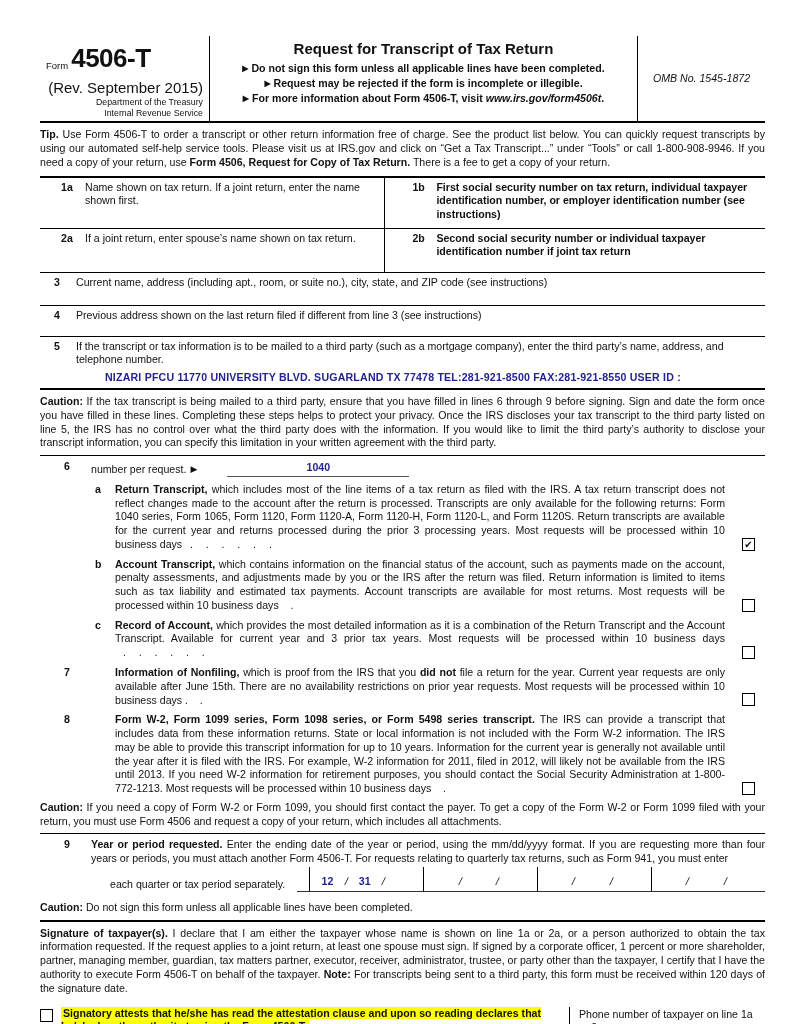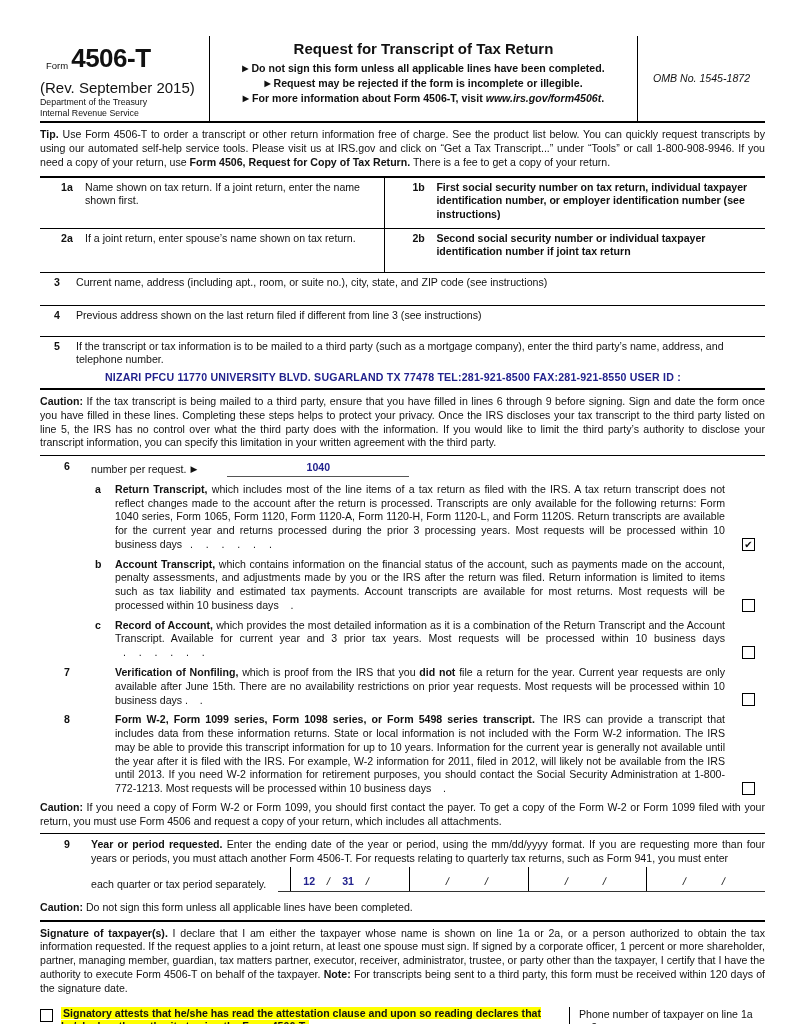--- a/index.html
+++ b/index.html
@@ -6,21 +6,21 @@
   html,body { background:#fff; }
   body {
     width:791px; height:1024px; overflow:hidden;
     font-family:"Liberation Sans", sans-serif;
     color:#111; font-size:10.6px; line-height:1.3;
   }
   .page { padding:36px 26px 0 40px; width:791px; }
 
   
   .hdr { display:flex; border-bottom:2px solid #000; align-items:stretch; }
-  .hdr-left { width:170px; border-right:1.5px solid #000; padding:6px 6px 3px 0; }
+  .hdr-left { width:170px; border-right:1.5px solid #000; padding:6px 6px 3px 0;text-align:right; }
   .form-line { display:flex; align-items:flex-end; }
   .form-word { font-size:9.5px; padding:0 3px 3px 6px; }
   .form-num  { font-size:26px; font-weight:bold; letter-spacing:-.5px; }
   .rev   { font-size:15px; margin-top:2px; }
   .dept  { font-size:8.8px; line-height:1.2; }
   .hdr-center { flex:1; text-align:center; padding:3px 10px 4px; }
   .hdr-title { font-size:15px; font-weight:bold; margin-bottom:2px; }
   .hdr-bullet { font-size:10.6px; font-weight:bold; line-height:1.45; }
   .hdr-bullet .arr { font-size:8px; vertical-align:1px; margin-right:3px; }
   .hdr-right { width:128px; border-left:1.5px solid #000; display:flex; align-items:center; justify-content:center; font-size:10.6px;font-style:italic; }
@@ -62,21 +62,21 @@
   .item { display:flex; position:relative; margin-top:6px; padding-right:40px; }
   .item-letter { font-weight:bold; width:20px; margin-left:55px; flex-shrink:0; }
   .item-text { flex:1; text-align:justify; }
   .dots { white-space:pre; letter-spacing:1px; }
   .cbx {
     position:absolute; right:10px; bottom:1px;
     width:13px; height:13px; border:1.2px solid #000;
     font-size:10px; line-height:12px; text-align:center; background:#fff;
   }
   
-  .l9-last { display:flex; align-items:flex-end; margin-top:1px; }
+  .l9-last { display:flex; align-items:flex-end; margin-top:1px;margin-left:19px; }
   .dategrid { flex:1; display:flex; margin-left:12px; border-bottom:1.5px solid #333;padding-left:12px; }
   .dcell { flex:1; border-left:1.2px solid #000; display:flex; align-items:flex-end; justify-content:space-evenly; height:24px; padding-bottom:2px; }
   .dval { width:24px; text-align:center; font-weight:bold; color:#23238e; }
   .dyr { width:28px; }
   .slash { transform:skewX(-12deg); }
 
   
   .attest { display:flex; margin-top:6px; min-height:52px; }
   .attest-left { flex:1; display:flex; padding-right:10px; }
   .attest-cbx { width:13px; height:13px; border:1.2px solid #000; margin:2px 8px 0 0; flex-shrink:0; }
@@ -187,21 +187,21 @@
   </div>
 
   <div class="item">
     <span class="item-letter">c</span>
     <span class="item-text"><b>Record of Account,</b><span> which provides the most detailed information as it is a combination of the Return Transcript and the Account Transcript. Available for current year and 3 prior tax years. Most requests will be processed within 10 business days</span><span class="dots">  .   .   .   .   .   .</span></span>
     <span class="cbx"></span>
   </div>
 
   <div class="item">
     <span class="sec-num" style="width:75px;">7</span>
-    <span class="item-text"><b>Verification of Nonfiling,</b><span> which is proof from the IRS that you </span><b>did not</b><span> file a return for the year. Current year requests are only available after June 15th. There are no availability restrictions on prior year requests. Most requests will be processed within 10 business days .</span><span class="dots">   .</span></span>
+    <span class="item-text"><b>Information of Nonfiling,</b><span> which is proof from the IRS that you </span><b>did not</b><span> file a return for the year. Current year requests are only available after June 15th. There are no availability restrictions on prior year requests. Most requests will be processed within 10 business days .</span><span class="dots">   .</span></span>
     <span class="cbx"></span>
   </div>
 
   <div class="item">
     <span class="sec-num" style="width:75px;">8</span>
     <span class="item-text"><b>Form W-2, Form 1099 series, Form 1098 series, or Form 5498 series transcript.</b><span> The IRS can provide a transcript that includes data from these information returns. State or local information is not included with the Form W-2 information. The IRS may be able to provide this transcript information for up to 10 years. Information for the current year is generally not available until the year after it is filed with the IRS. For example, W-2 information for 2011, filed in 2012, will likely not be available from the IRS until 2013. If you need W-2 information for retirement purposes, you should contact the Social Security Administration at 1-800-772-1213. Most requests will be processed within 10 business days</span><span class="dots">   .</span></span>
     <span class="cbx"></span>
   </div>
 
   <div class="para">

